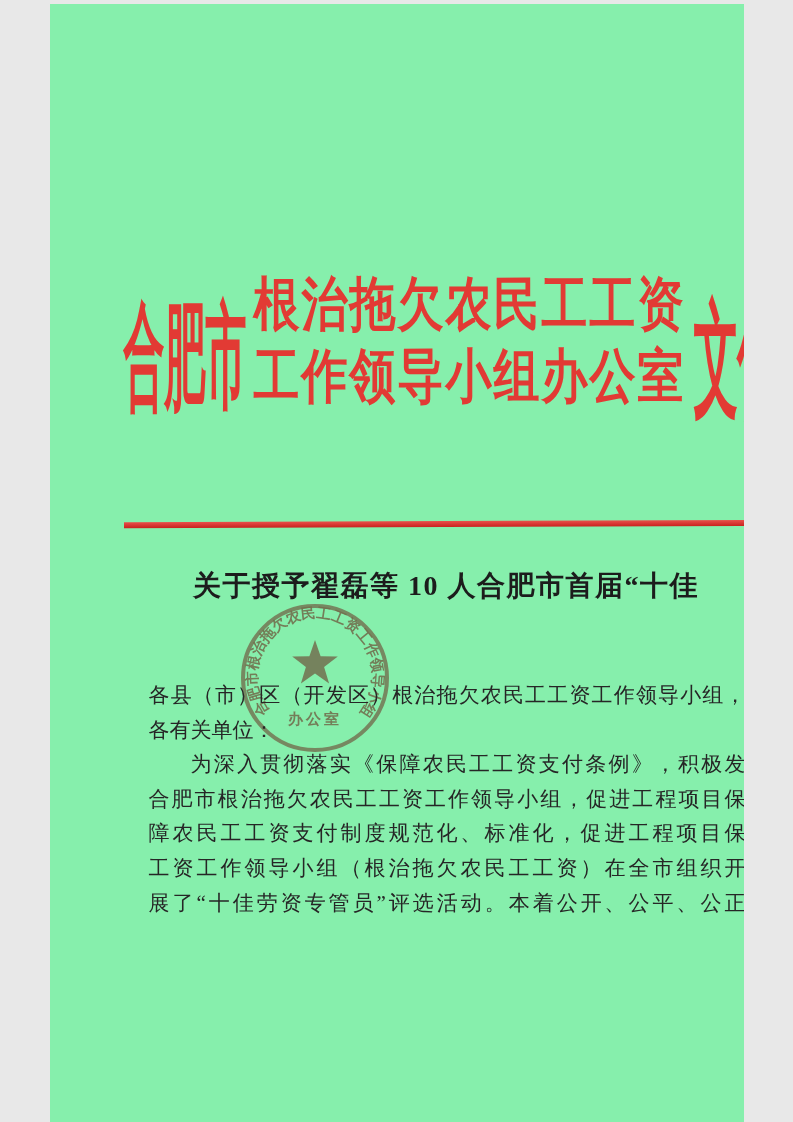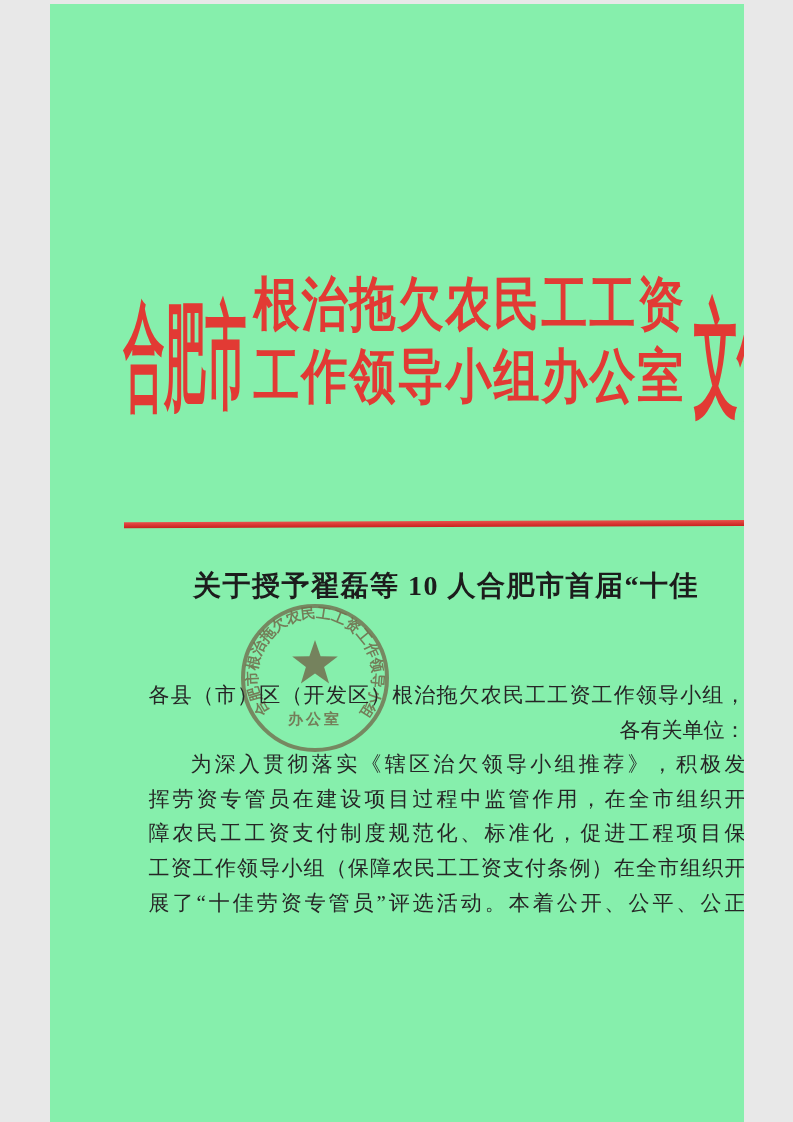--- a/index.html
+++ b/index.html
@@ -56,21 +56,21 @@
   
   .body-text{
     position:absolute;left:99px;top:674px;width:597px;
     font-size:21px;line-height:34.6px;color:#262626;
   }
   .body-text p{
     margin:0;white-space:nowrap;
     text-align:justify;text-align-last:justify;
   }
   .body-text p.short{
-    text-align:right;text-align-last:auto;
+    text-align:left;text-align-last:auto;
   }
   .body-text p.indent{
     text-indent:2em;
   }
 </style>
 </head>
 <body>
 
 <div class="page">
 
@@ -95,20 +95,20 @@
     </defs>
     <text font-size="14.5" fill="#cf5a55" font-weight="bold" opacity="0.9" font-family="Liberation Serif, DejaVu Serif, serif">
       <textPath href="#seal-arc" startOffset="2">合肥市根治拖欠农民工工资工作领导小组</textPath>
     </text>
     <text x="79" y="124" font-size="15" fill="#cf5a55" font-weight="bold" opacity="0.9" text-anchor="middle" letter-spacing="3" font-family="Liberation Serif, DejaVu Serif, serif">办公室</text>
   </svg>
 
   <main class="body-text">
     <p>各县（市）区（开发区）根治拖欠农民工工资工作领导小组，</p>
     <p class="short">各有关单位：</p>
-    <p class="indent">为深入贯彻落实《辖区治欠领导小组推荐》，积极发</p>
-    <p>挥劳资专管员在建设项目过程中监管作用，在全市组织开</p>
+    <p class="indent">为深入贯彻落实《保障农民工工资支付条例》，积极发</p>
+    <p>合肥市根治拖欠农民工工资工作领导小组，促进工程项目保</p>
     <p>障农民工工资支付制度规范化、标准化，促进工程项目保</p>
-    <p>工资工作领导小组（保障农民工工资支付条例）在全市组织开</p>
+    <p>工资工作领导小组（根治拖欠农民工工资）在全市组织开</p>
     <p>展了“十佳劳资专管员”评选活动。本着公开、公平、公正</p>
   </main>
 
 </div>
 
 </body></html>

